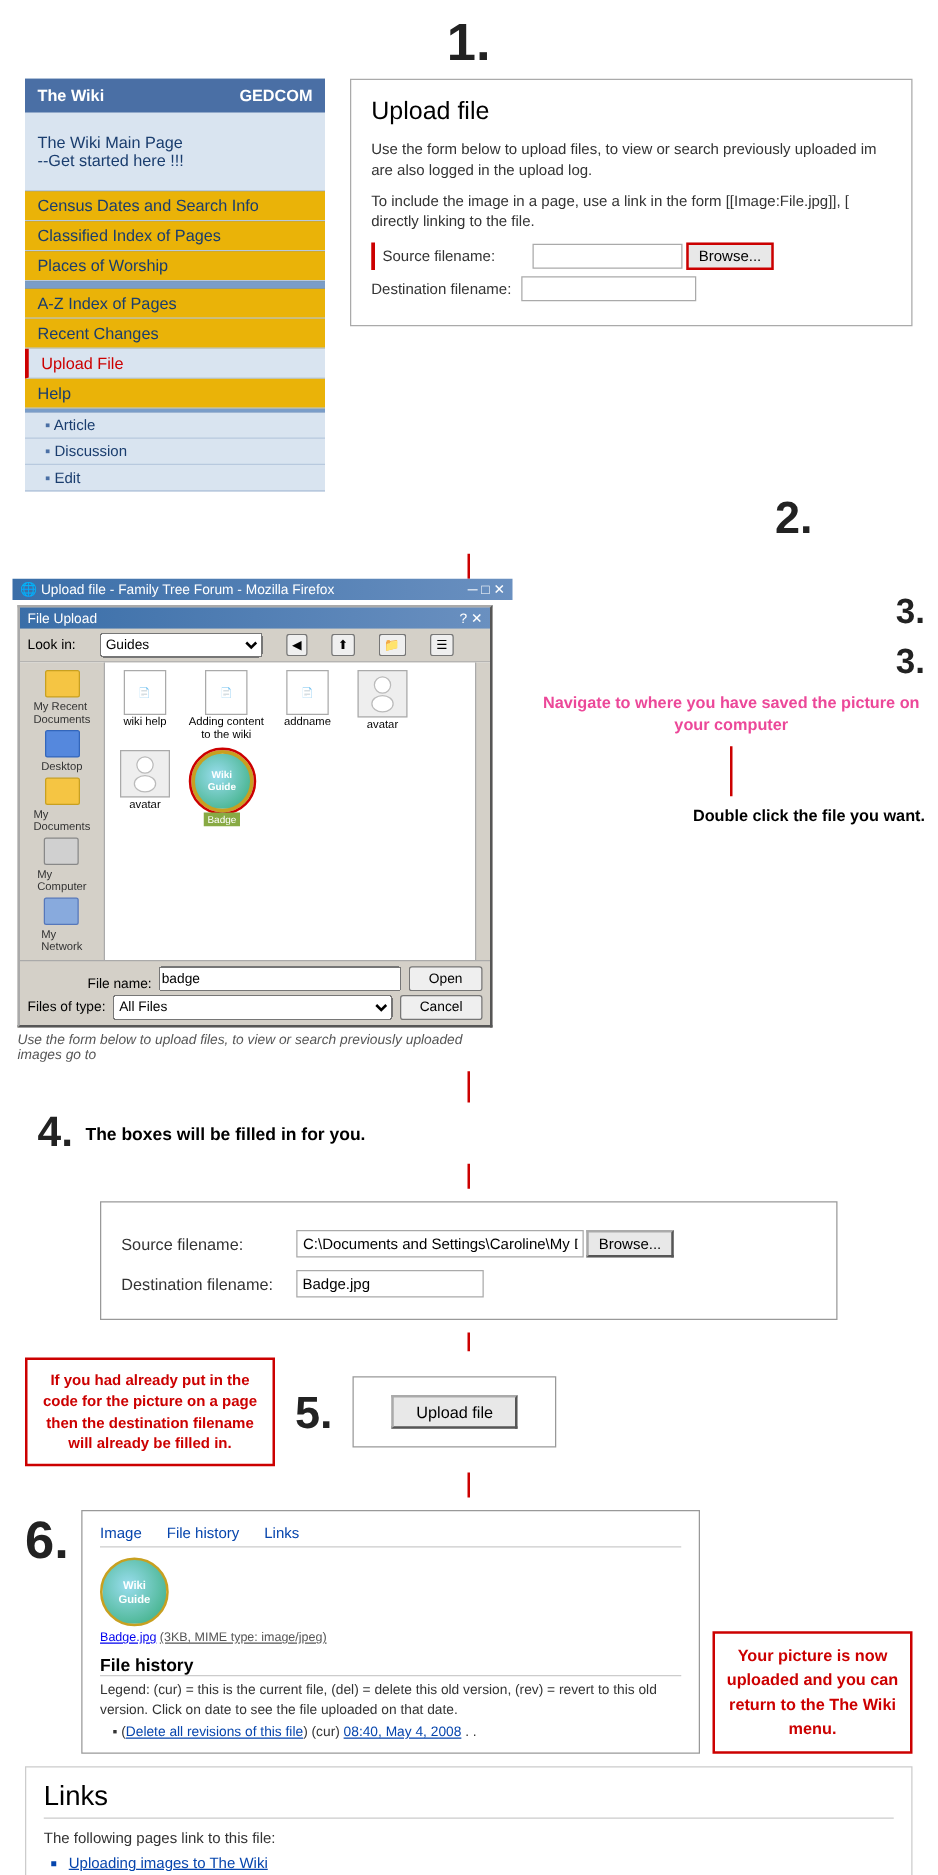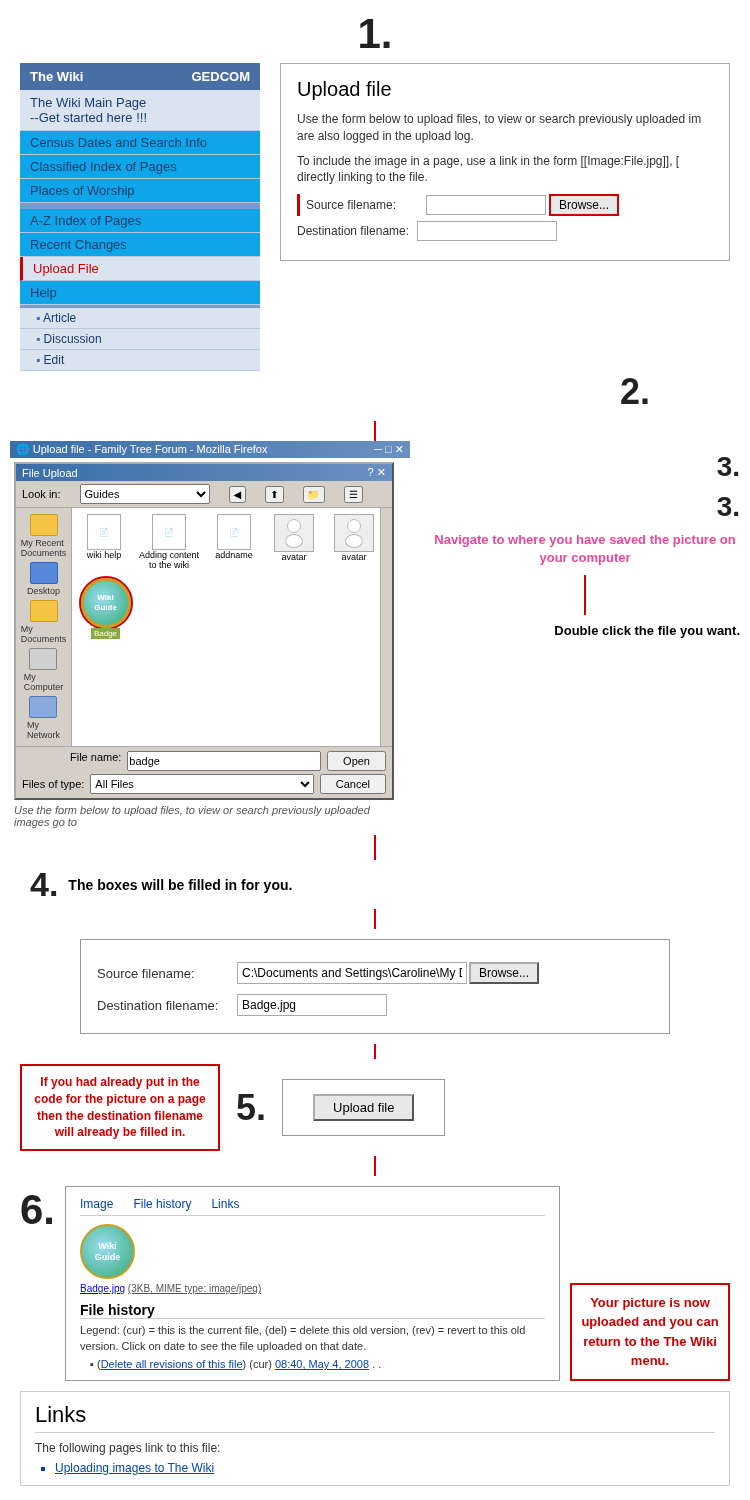--- a/index.html
+++ b/index.html
@@ -41,30 +41,30 @@
       display: flex;
       justify-content: space-between;
       align-items: center;
       background: #4a6fa5;
       padding: 6px 10px;
       font-weight: bold;
       font-size: 13px;
       color: #fff;
     }
     .sidebar-item {
-      background: #0ea5e9;
+      background: #eab308;
       color: #1a3d6e;
       padding: 4px 10px;
       border-bottom: 1px solid #b8c9de;
       cursor: pointer;
       font-size: 13px;
     }
     .sidebar-item.main-page {
       background: #d9e4f0;
-      padding: 5px 10px;
+      padding: 16px 10px;
     }
     .sidebar-item.upload-file {
       background: #d9e4f0;
       color: #1a3d6e;
     }
     .sidebar-sep {
       background: #7a9dc8;
       height: 6px;
     }
     .sidebar-sub {
@@ -474,21 +474,21 @@
         <select style="font-size:11px; height:20px; width:130px;">
           <option>Guides</option>
         </select>
         <button style="font-size:10px; padding:1px 3px;">◀</button>
         <button style="font-size:10px; padding:1px 3px;">⬆</button>
         <button style="font-size:10px; padding:1px 3px;">📁</button>
         <button style="font-size:10px; padding:1px 3px;">☰</button>
       </div>
       <div class="dialog-body" style="display:flex; background:#fff; min-height:150px;">
 
-        <div class="dialog-sidebar" style="width:56px; background:#d4d0c8; border-right:1px solid #aaa; display:flex; flex-direction:column; align-items:center; padding:6px 2px; gap:4px; font-size:9px;">
+        <div class="dialog-sidebar" style="width:68px; background:#d4d0c8; border-right:1px solid #aaa; display:flex; flex-direction:column; align-items:center; padding:6px 2px; gap:4px; font-size:9px;">
           <div class="dialog-sidebar-item">
             <div style="width:28px;height:22px;background:#f5c543;border:1px solid #c8a020;border-radius:2px;"></div>
             <span>My Recent<br>Documents</span>
           </div>
           <div class="dialog-sidebar-item">
             <div style="width:28px;height:22px;background:#5588dd;border:1px solid #3366bb;border-radius:2px;"></div>
             <span>Desktop</span>
           </div>
           <div class="dialog-sidebar-item">
             <div style="width:28px;height:22px;background:#f5c543;border:1px solid #c8a020;border-radius:2px;"></div>
@@ -543,21 +543,21 @@
               <span style="font-size:8px;color:#fff;font-weight:bold;line-height:1.2;">Wiki<br>Guide</span>
             </div>
             <span style="background:#8a4;color:#fff;font-size:8px;padding:1px 3px;">Badge</span>
           </div>
 
           <div style="position:absolute;right:0;top:0;bottom:0;width:12px;background:#d4d0c8;border-left:1px solid #aaa;"></div>
         </div>
       </div>
 
       <div class="dialog-footer" style="background:#d4d0c8;border-top:1px solid #aaa;padding:4px 6px;">
-        <div style="display:flex;align-items:flex-start;gap:6px;font-size:11px;padding-left:48px;">
+        <div style="display:flex;align-items:flex-end;gap:6px;font-size:11px;padding-left:48px;">
           <label>File name:</label>
           <input type="text" value="badge" style="flex: 1 1 0%; height: 20px; font-size: 11px;">
           <button style="font-size:11px;padding:2px 14px;cursor:pointer;min-width:55px;">Open</button>
         </div>
         <div style="display:flex;align-items:center;gap:6px;font-size:11px;">
           <label>Files of type:</label>
           <select style="flex:1;height:20px;font-size:11px;">
             <option>All Files</option>
           </select>
           <button style="font-size:11px;padding:2px 14px;cursor:pointer;min-width:55px;">Cancel</button>

